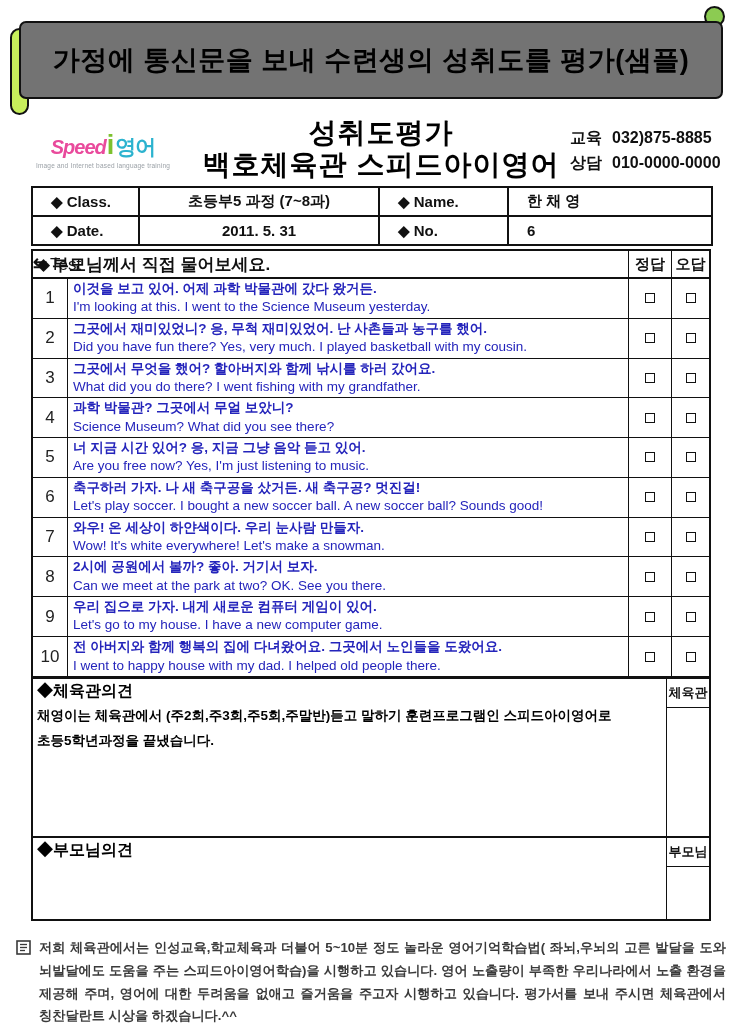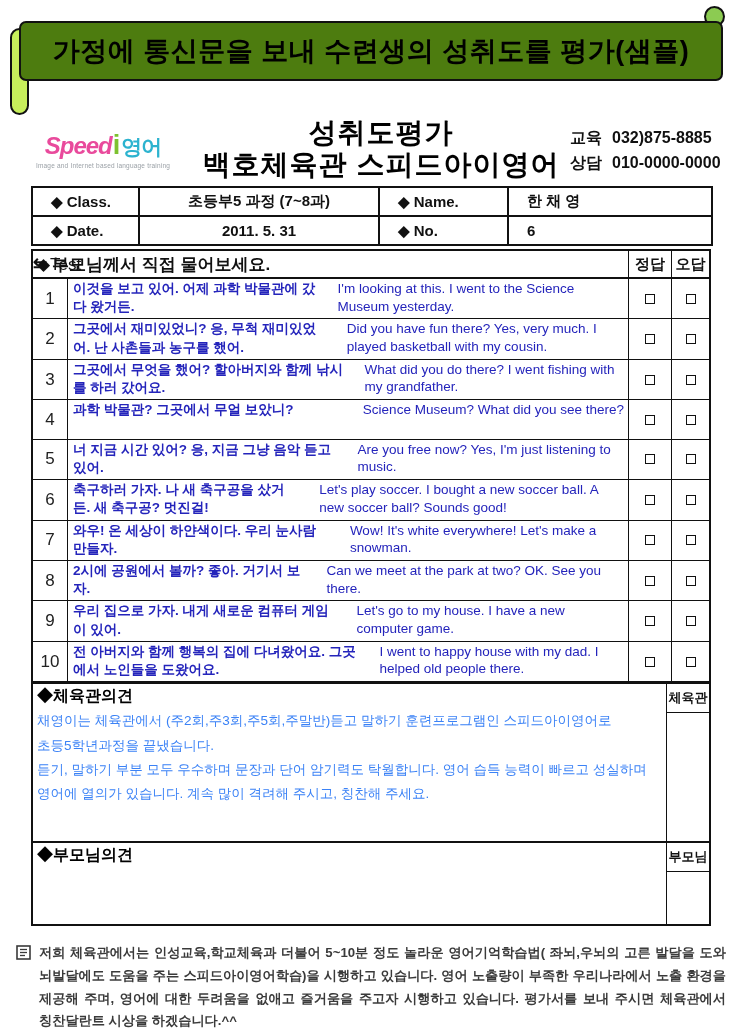--- a/index.html
+++ b/index.html
@@ -14,34 +14,34 @@
   .banner-wrap { position: relative; width: 742px; height: 114px; }
   .banner-tube {
     position: absolute; left: 10px; top: 28px; width: 19px; height: 87px;
     background: #c7ee5b; border: 2px solid #111; border-radius: 10px;
   }
   .banner-curl {
     position: absolute; left: 704px; top: 6px; width: 21px; height: 21px;
     background: #8ccb52; border: 2px solid #111; border-radius: 50%;
   }
   .banner-main {
-    position: absolute; left: 19px; top: 21px; width: 704px; height: 60px;
-    background: #4d7c0f; border: 2.5px solid #111; border-radius: 7px;
+    position: absolute; left: 19px; top: 21px; width: 704px; height: 78px;
+    background: #737373; border: 2.5px solid #111; border-radius: 7px;
     display: flex; align-items: center; justify-content: center;
   }
   .banner-text {
     font-size: 27px; font-weight: 900; letter-spacing: 0.5px; color: #000;
     white-space: nowrap;
   }
 
   
   .header { display: flex; width: 742px; padding: 2px 14px 4px 14px; height: 72px; }
   .logo-box { width: 178px; padding-top: 14px; text-align: center; }
   .logo-line { white-space: nowrap; }
-  .logo-speed { font-style: italic; font-weight: 900; font-size: 24px; color: #e94a9c; letter-spacing: -1px; }
+  .logo-speed { font-style: italic; font-weight: 900; font-size: 20px; color: #e94a9c; letter-spacing: -1px; }
   .logo-i { font-weight: 900; font-size: 27px; color: #7dc12f; padding: 0 1px; }
   .logo-kor { font-weight: 900; font-size: 21px; color: #2cb3cf; letter-spacing: -1px; }
   .logo-tagline { font-size: 6.5px; color: #9aa0a6; margin-top: 1px; letter-spacing: 0.2px; }
   .title-box { flex: 1; text-align: center; line-height: 1.15; padding-top: 1px; }
   .title-line { font-size: 28px; font-weight: 900; letter-spacing: 1px; color: #000; }
   .contact-box { width: 158px; padding-top: 10px; font-size: 16px; font-weight: 700; }
   .contact-row { display: flex; gap: 10px; line-height: 1.55; white-space: nowrap; }
 
   
   .info-table {
@@ -62,33 +62,33 @@
 
   .test-header { display: grid; grid-template-columns: 1fr 43px 38px; height: 28px; border-bottom: 2px solid #111; }
   .test-header-left { display: flex; align-items: center; position: relative; }
   .test-title { font-size: 17px; position: absolute; left: 4px; }
   .test-instruction { width: 100%; font-size: 17px; font-weight: 700; }
   .col-head { border-left: 1.5px solid #111; display: flex; align-items: center; justify-content: center; font-size: 15px; font-weight: 700; }
 
   .test-row { display: grid; grid-template-columns: 35px 1fr 43px 38px; min-height: 39.4px; border-bottom: 1px solid #111; }
   .test-row:last-child { border-bottom: none; }
   .row-no-cell { display: flex; align-items: center; justify-content: center; font-size: 17px; color: #222; border-right: 1px solid #111; }
-  .row-text-cell { padding: 1px 4px 2px 5px; display: flex; flex-direction: row; justify-content: space-between; gap: 21px; }
+  .row-text-cell { padding: 1px 4px 2px 5px; display: flex; flex-direction: column; justify-content: space-between; }
   .row-ko { font-size: 13.5px; font-weight: 700; color: #2424bb; line-height: 1.35; }
   .row-en { font-size: 13.5px; font-weight: 500; color: #2424bb; line-height: 1.3; }
   .row-check-cell { border-left: 1.5px solid #111; display: flex; align-items: center; justify-content: center; }
   .checkbox { width: 10px; height: 10px; border: 1.8px solid #111; display: inline-block; background: #fff; }
 
   
   .opinion { display: grid; grid-template-columns: 1fr 43px; }
   .opinion-gym { border-top: 3px solid #111; height: 160px; }
   .opinion-parent { border-top: 2px solid #111; height: 83px; }
   .opinion-left { padding: 2px 4px 2px 4px; }
   .opinion-title { font-size: 16px; font-weight: 700; color: #000; margin-bottom: 2px; }
-  .opinion-content p { font-size: 13.5px; font-weight: 400; color: #3b82f6; line-height: 1.8; word-break: keep-all; }
+  .opinion-content p { font-size: 13.5px; font-weight: 700; color: #000000; line-height: 1.8; word-break: keep-all; }
   .opinion-right { border-left: 1.5px solid #111; }
   .stamp-head { height: 29px; border-bottom: 1.5px solid #111; display: flex; align-items: center; justify-content: center; font-size: 13px; font-weight: 700; }
 
   
   .footer { display: flex; gap: 7px; margin: 16px 16px 0 16px; }
   .note-icon { flex: 0 0 16px; padding-top: 3px; }
   .footer-text { font-size: 13.2px; font-weight: 700; color: #3a3a3a; line-height: 1.72; text-align: justify; word-break: keep-all; }
 </style>
 </head>
 <body>
@@ -292,21 +292,20 @@
         <span class="checkbox"></span>
       </div>
     </div>
   </div>
 
   <div class="opinion opinion-gym">
     <div class="opinion-left">
       <div class="opinion-title">◆체육관의견</div>
       <div class="opinion-content">
           <p>채영이는 체육관에서 (주2회,주3회,주5회,주말반)듣고 말하기 훈련프로그램인 스피드아이영어로 초등5학년과정을 끝냈습니다.</p>
-          <p>듣기, 말하기 부분 모두 우수하며 문장과 단어 암기력도 탁월합니다. 영어 습득 능력이 빠르고 성실하며 영어에 열의가 있습니다. 계속 많이 격려해 주시고, 칭찬해 주세요.</p>
         </div>
     </div>
     <div class="opinion-right">
       <div class="stamp-head">체육관</div>
       <div></div>
     </div>
   </div>
 
   <div class="opinion opinion-parent">
     <div class="opinion-left">

